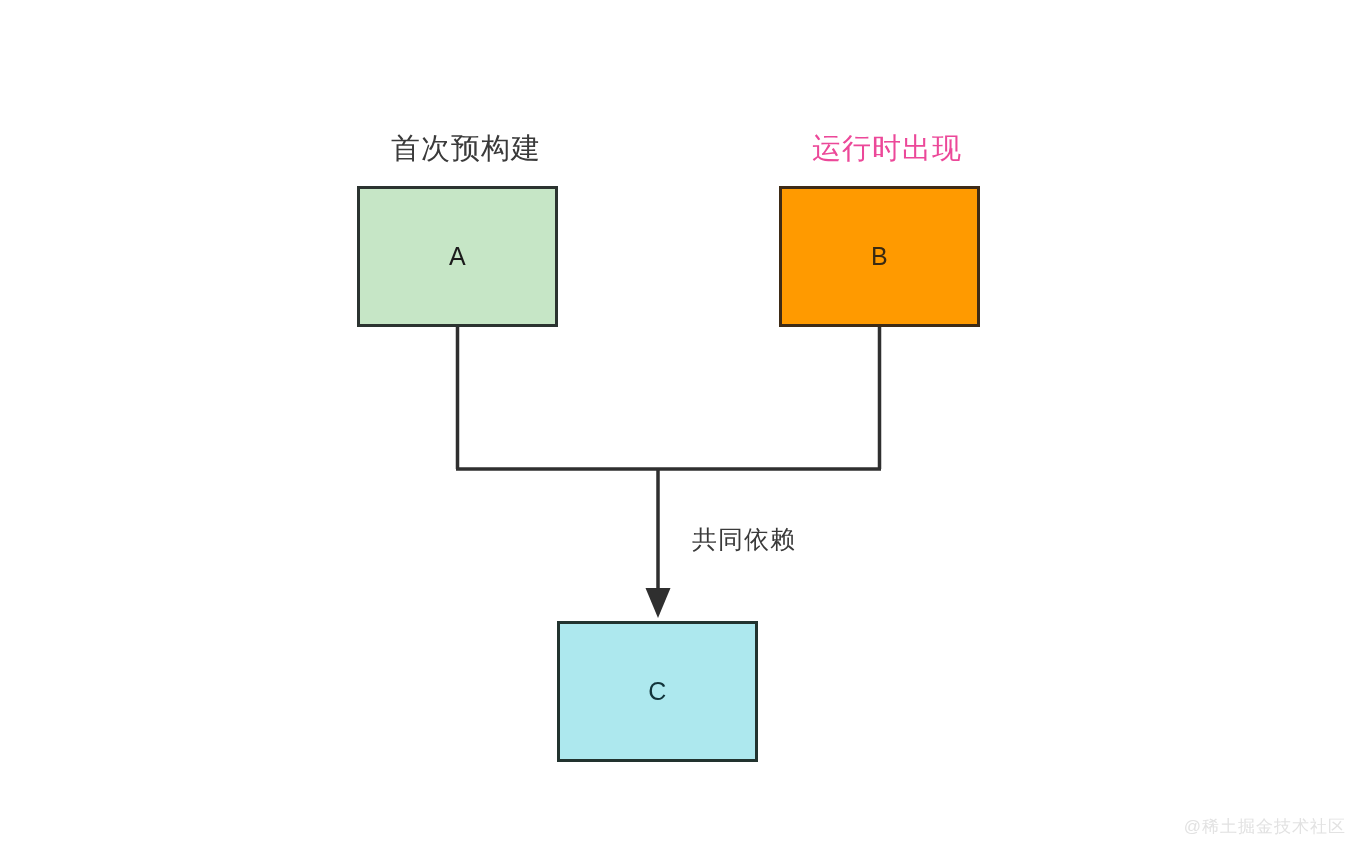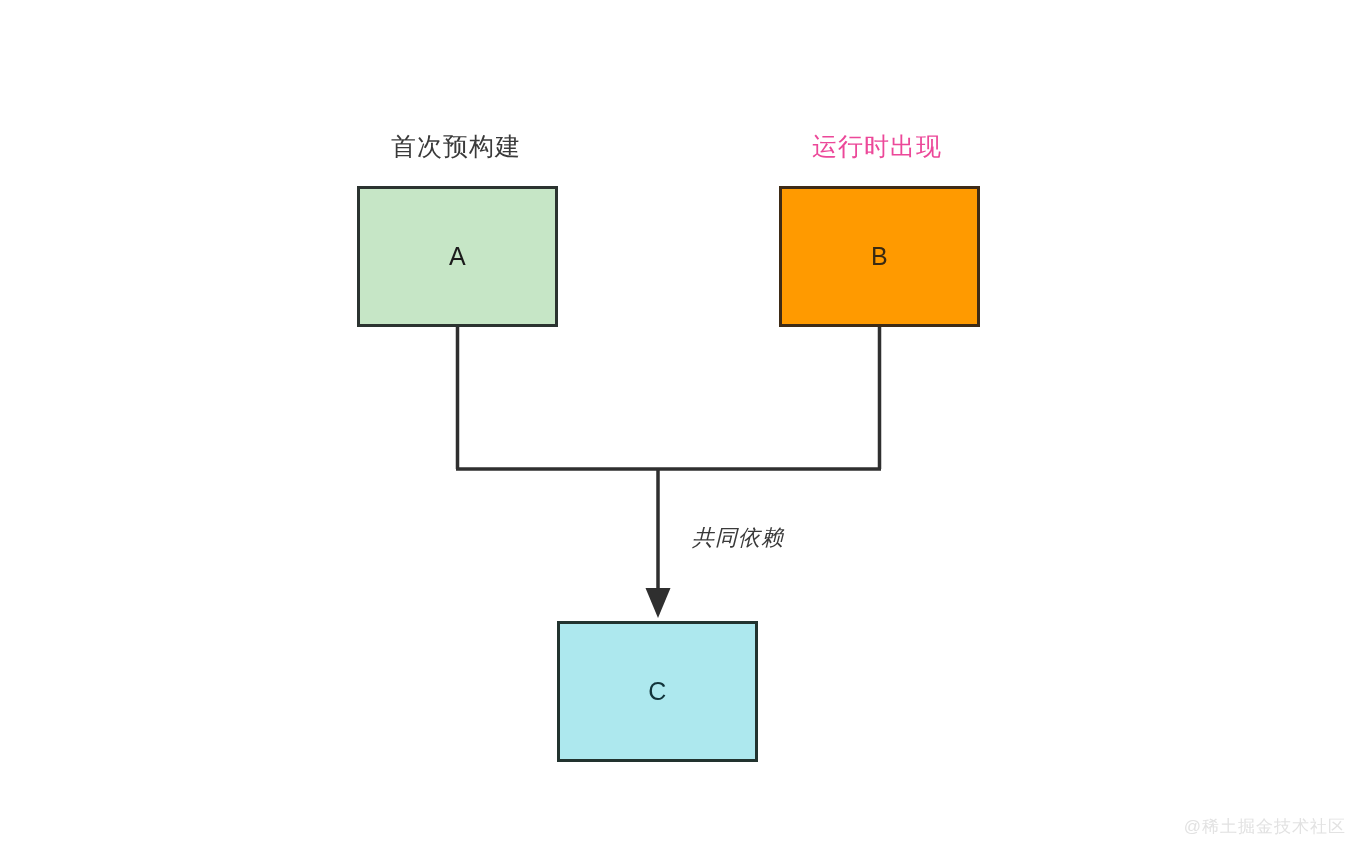--- a/index.html
+++ b/index.html
@@ -36,34 +36,33 @@
     align-items: center;
     justify-content: center;
   }
   .node-label {
     font-size: 25px;
     line-height: 1;
     letter-spacing: 0.5px;
   }
   .caption {
     position: absolute;
-    font-size: 25px;
+    font-size: 29px;
     line-height: 1;
     white-space: nowrap;
     letter-spacing: 1px;
     text-align: center;
   }
   .edge-label {
     position: absolute;
-    font-size: 22px;
+    font-size: 25px;
     line-height: 1;
     white-space: nowrap;
     letter-spacing: 1px;
     color: #3a3a3a;
-    font-style: italic;
   }
   #node-a {
     left: 357px;
     top: 186px;
     width: 201px;
     height: 141px;
     background: #c6e6c6;
     border: 3px solid #2b3330;
   }
   #node-a .node-label { color: #1c1c1c; }

